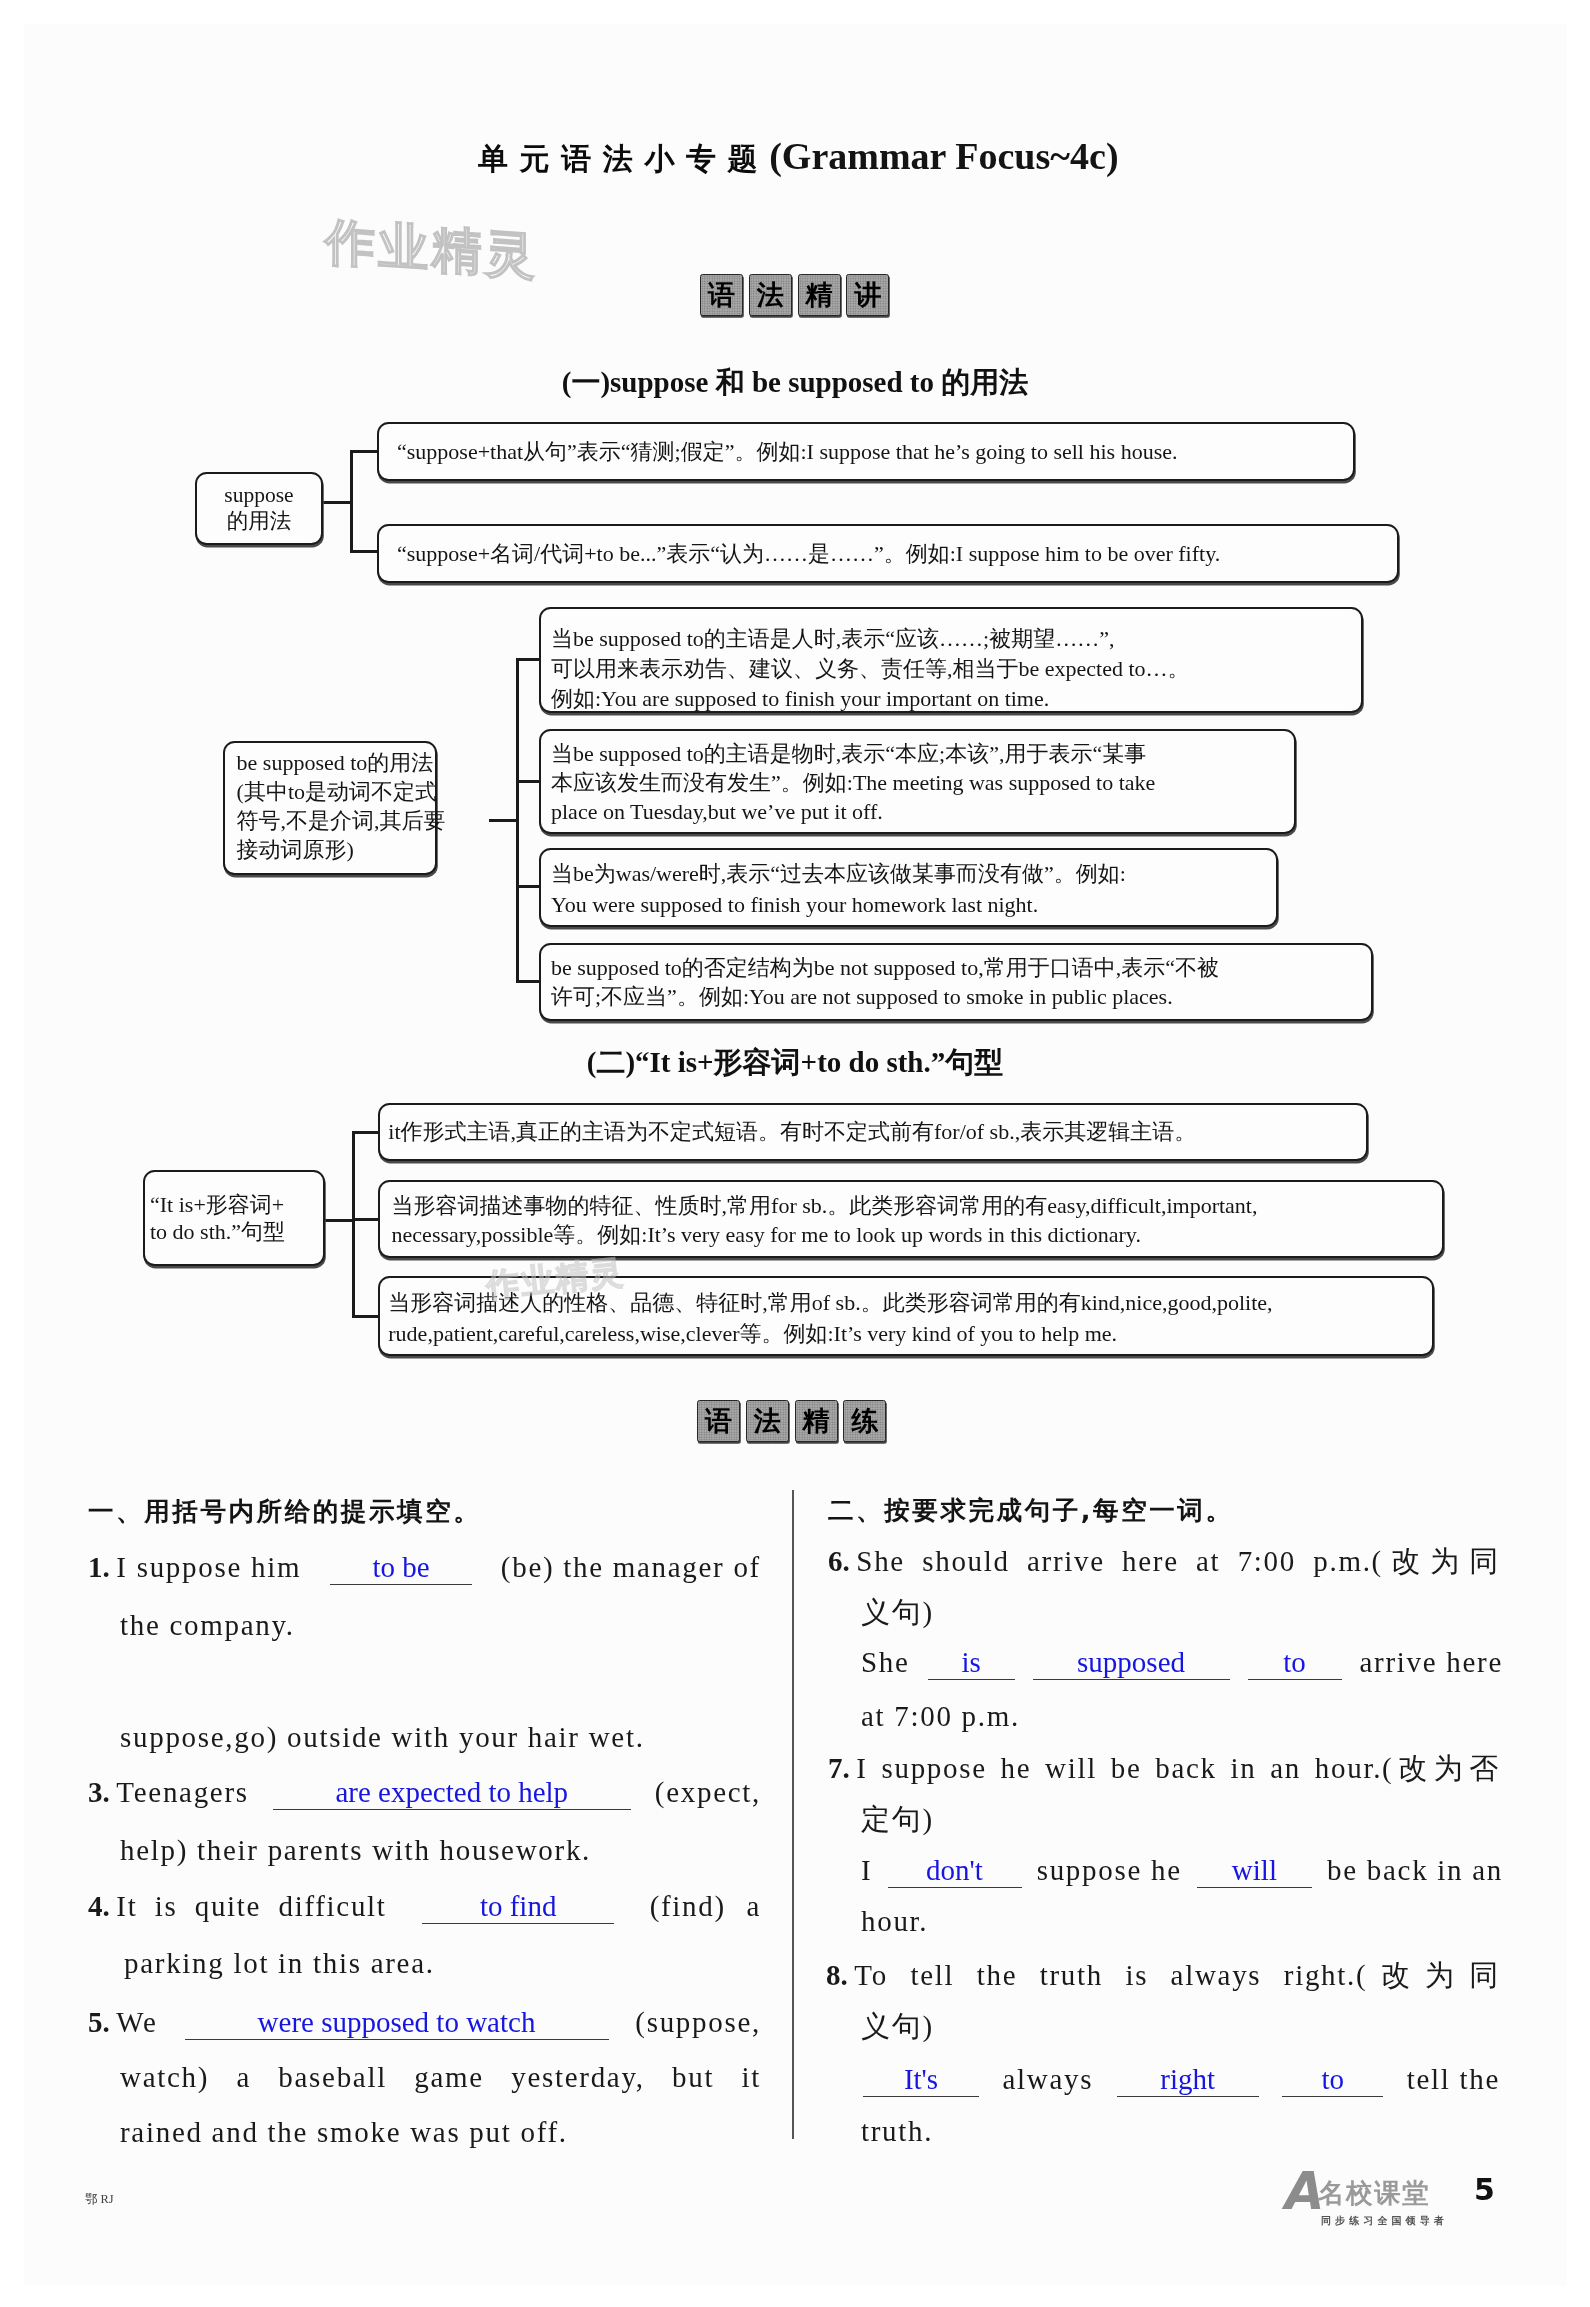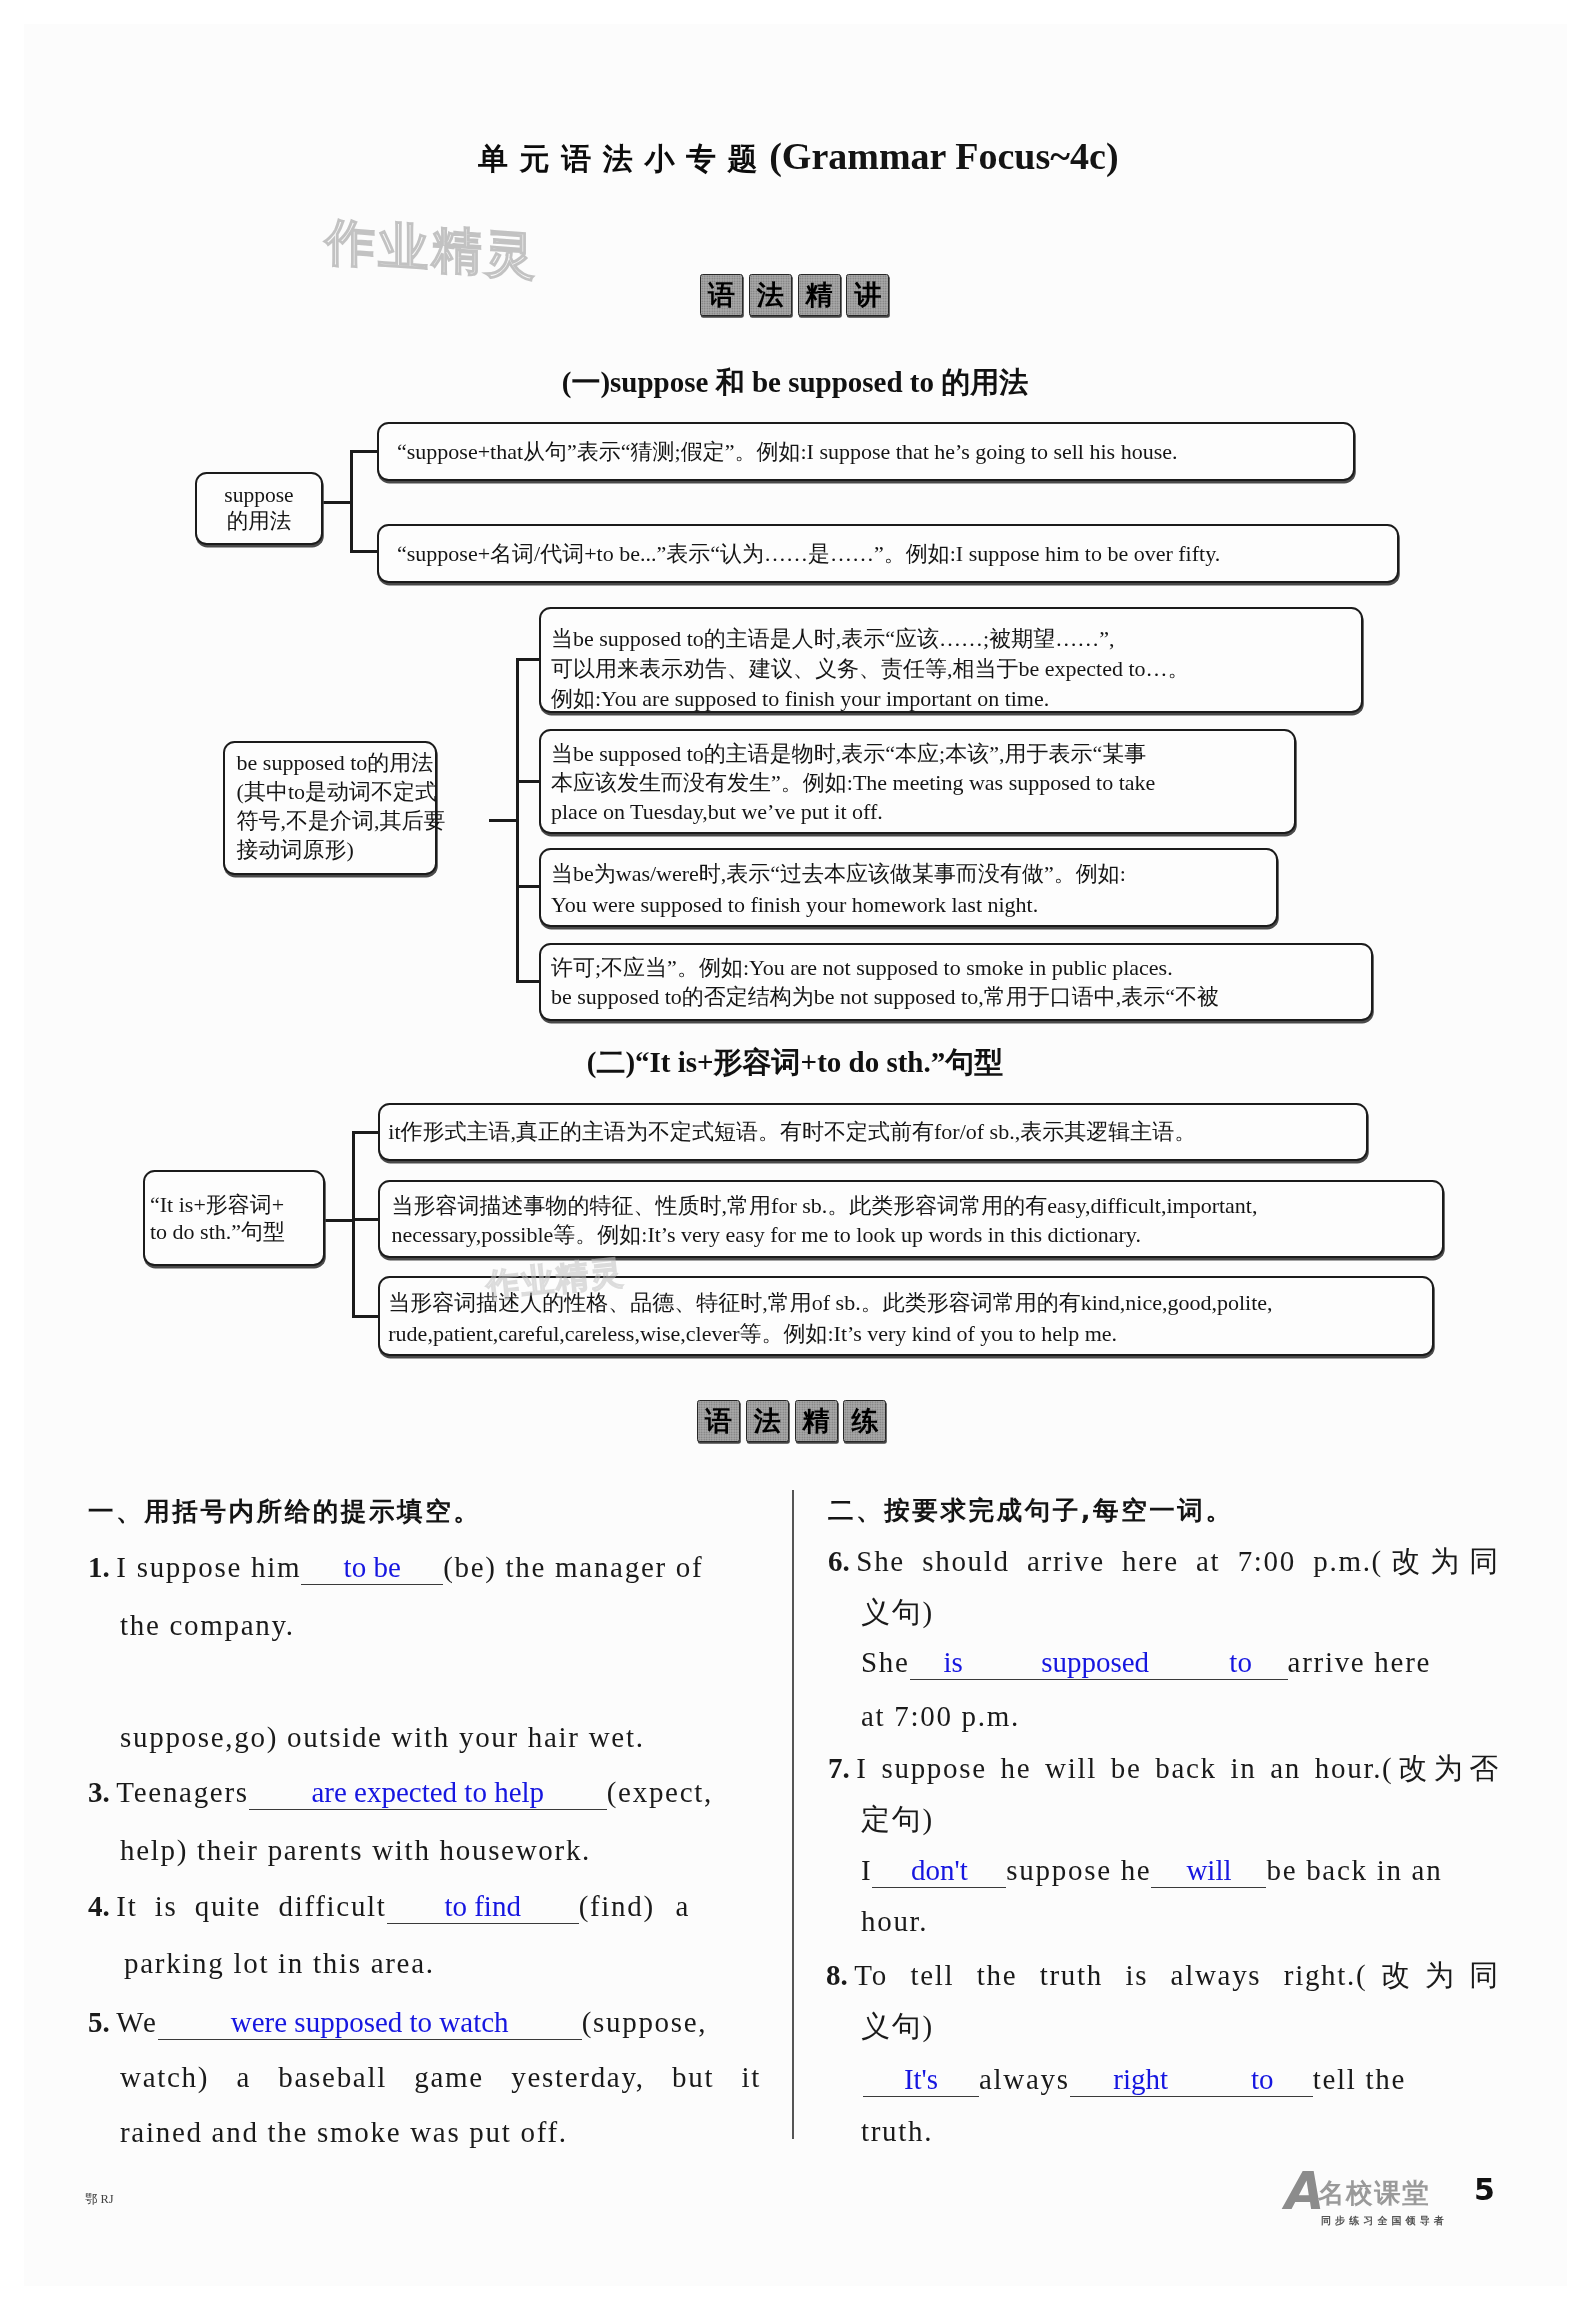--- a/index.html
+++ b/index.html
@@ -49,21 +49,21 @@
 
 .r3{left:143px;top:1170px;width:182px;height:96px;padding:0 3.3px 0 5px;font-size:22px;line-height:27px}
 .bE{left:378px;top:1103px;width:990px;height:58px;padding:0 8.3px}
 .bF{left:378px;top:1180px;width:1066px;height:78px;padding:9px 11.6px;line-height:29px}
 .bG{left:378px;top:1276px;width:1056px;height:80px;padding:9px 8.3px;line-height:31px}
 
 
 .ex-head{position:absolute;width:463px;height:36px;line-height:36px;font-family:"DejaVu Sans",sans-serif;font-weight:bold;font-size:25.6px;letter-spacing:2.5px;white-space:nowrap;color:#141414}
 .q{position:absolute;height:43px;line-height:43px;font-size:29px;letter-spacing:1.7px;white-space:nowrap;color:#1a1a1a}
 .q .num{font-weight:bold;letter-spacing:0;margin-right:6.6px}
-.row{display:flex;align-items:baseline}
+.row{display:flex;justify-content:space-between;align-items:baseline}
 .row > *{flex-shrink:0}
 .just{text-align:justify;text-align-last:justify}
 .blank{display:inline-block;height:33px;line-height:31px;border-bottom:1.7px solid #3a3a3a;text-align:center;color:var(--answer);letter-spacing:0;font-size:29px}
 .divider{position:absolute;left:792px;top:1490px;width:1.7px;height:649px;background:#555}
 
 
 .edition{position:absolute;left:85px;top:2191px;font-size:12.4px;color:#444;white-space:nowrap}
 .logo{position:absolute;left:1285px;top:2169px;width:165px;height:61px}
 .logo-a{position:absolute;left:0;top:-1.7px;font-family:"DejaVu Sans",sans-serif;font-weight:bold;font-style:italic;font-size:51px;line-height:50px;color:#8c8c8c}
 .logo-name{position:absolute;left:33px;top:6.6px;font-family:"DejaVu Sans",sans-serif;font-weight:bold;font-size:26.4px;line-height:33px;letter-spacing:1.7px;color:#9a9a9a;white-space:nowrap}
@@ -126,22 +126,22 @@
   <div class="box bB">
     <div class="ln fit">当be supposed to的主语是物时,表示“本应;本该”,用于表示“某事</div>
     <div class="ln fit">本应该发生而没有发生”。例如:The meeting was supposed to take</div>
     <div class="ln fit">place on Tuesday,but we’ve put it off.</div>
   </div>
   <div class="box bC">
     <div class="ln fit">当be为was/were时,表示“过去本应该做某事而没有做”。例如:</div>
     <div class="ln fit">You were supposed to finish your homework last night.</div>
   </div>
   <div class="box bD">
+    <div class="ln fit">be supposed to的否定结构为be not supposed to,常用于口语中,表示“不被</div>
     <div class="ln fit">许可;不应当”。例如:You are not supposed to smoke in public places.</div>
-    <div class="ln fit">be supposed to的否定结构为be not supposed to,常用于口语中,表示“不被</div>
   </div>
 
   <div class="sec-head sh2">(二)“It is+形容词+to do sth.”句型</div>
 
   <div class="hl" style="left:325px;top:1219px;width:29px"></div>
   <div class="vl" style="left:352px;top:1131px;height:187px"></div>
   <div class="hl" style="left:352px;top:1131px;width:27px"></div>
   <div class="hl" style="left:352px;top:1218px;width:27px"></div>
   <div class="hl" style="left:352px;top:1315px;width:27px"></div>
 

